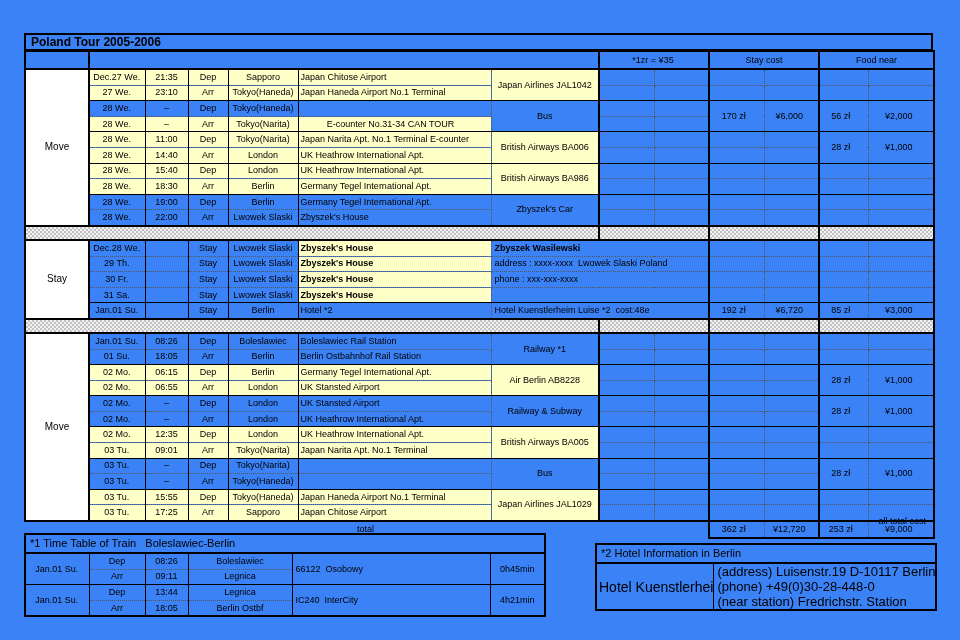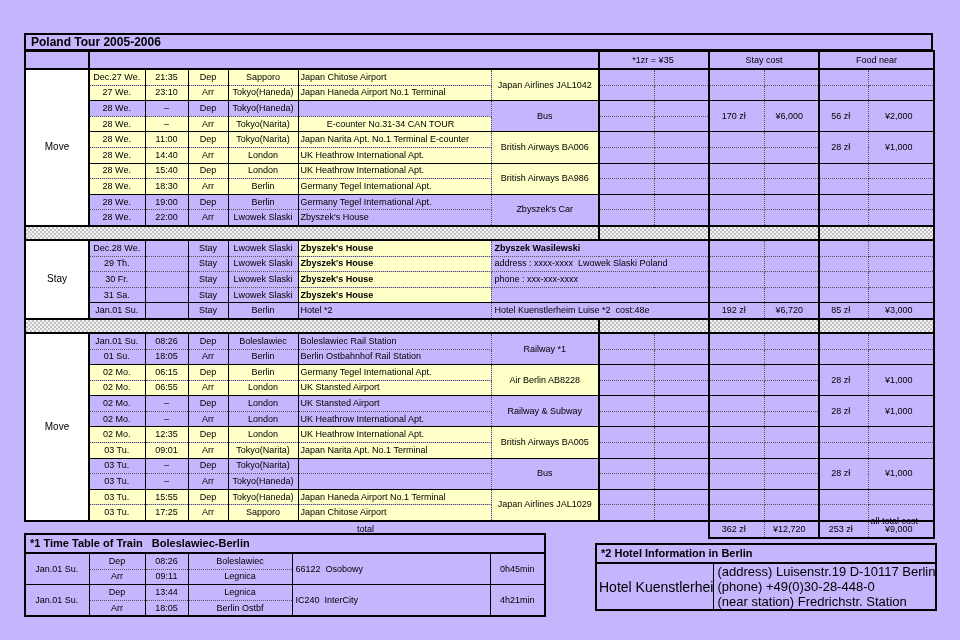--- a/index.html
+++ b/index.html
@@ -1,41 +1,41 @@
 <!DOCTYPE html>
 <html><head>
 <meta charset="utf-8">
 <style>
   html,body{margin:0;padding:0;background:#fff}
-  .page{position:relative;width:960px;height:640px;background:#c4b5fd;overflow:hidden;
+  .page{position:relative;width:960px;height:640px;background:#3b82f6;overflow:hidden;
         font-family:"Liberation Sans",sans-serif;color:#000}
   .title-box{position:absolute;left:24px;top:33px;width:909px;height:18px;border:2px solid #000;
         box-sizing:border-box;font-weight:bold;font-size:12px;line-height:14px;padding-left:5px}
   table{border-collapse:collapse;table-layout:fixed}
   #main-table{position:absolute;left:24px;top:50px;width:909px}
   #train-table{position:absolute;left:24px;top:533px;width:520px}
   #hotel-table{position:absolute;left:595px;top:543px;width:340px}
   td{font-size:9px;height:14.6px;padding:0 2px;overflow:hidden;white-space:nowrap;line-height:1;vertical-align:middle}
   .hdr td{height:16px}
   .sep td{height:12px;padding:0}
-  .ttl{font-size:11px;height:17px;font-weight:bold}
+  .ttl{font-size:11px;height:17px;font-weight:normal}
   .bl2{border-left:2px solid #000}.br2{border-right:2px solid #000}
   .bt2{border-top:2px solid #000}.bb2{border-bottom:2px solid #000}.br1{border-right:1px solid #000}.bb1{border-bottom:1px solid #000}
   .brd{border-right:1px dotted #555}.bbd{border-bottom:1px dotted #555}
   .bgy{background:#ffffc8}
   .hatch{background:repeating-conic-gradient(#c2c2c2 0% 25%, #f2f2f2 0% 50%) 0 0 / 4px 4px}
   .ar{text-align:center}.ac{text-align:center}.al{text-align:left}
   .pr2{padding-right:10px}.pr3{padding-right:3px}.pr4{padding-right:4px}.pr6{padding-right:6px}.pr8{padding-right:8px}
   .pl3{padding-left:3px}.pl4{padding-left:4px}
   .bold{font-weight:bold}
   .pre{white-space:pre}
   .secLbl{font-size:10px;background:#fff}
   .hotelname{font-size:14px}
   .hline{font-size:13px;line-height:15px;white-space:nowrap;padding-left:2px}
-  #all-total{position:absolute;left:12px;top:516px;width:909px;display:flex;justify-content:flex-end;align-items:flex-end}
+  #all-total{position:absolute;left:20px;top:516px;width:909px;display:flex;justify-content:flex-end;align-items:flex-end}
   #all-total .lbl{font-size:9px;margin-right:3px}
   #all-total .box{display:flex;border:2px solid #000;box-sizing:border-box;width:225px;height:17px}
   #all-total .half{flex:1;text-align:center;font-size:9px;line-height:13px}
   #all-total .half.first{border-right:1px dotted #555}
 </style>
 </head>
 <body>
 
 <div class="page">
 

